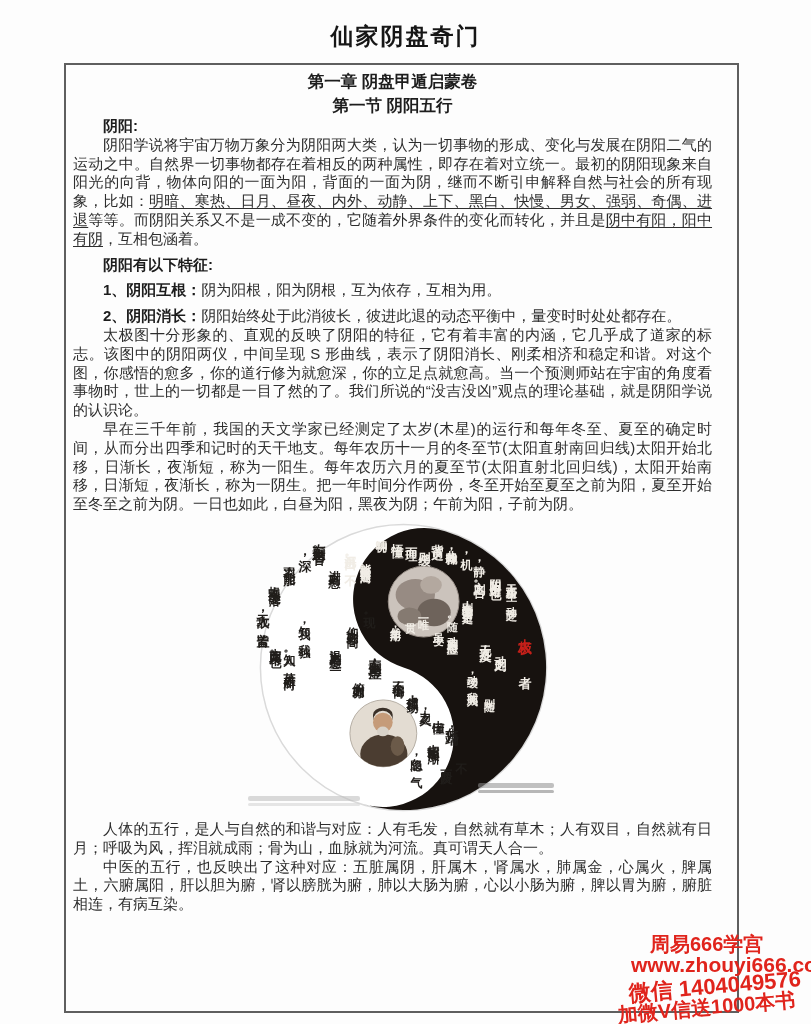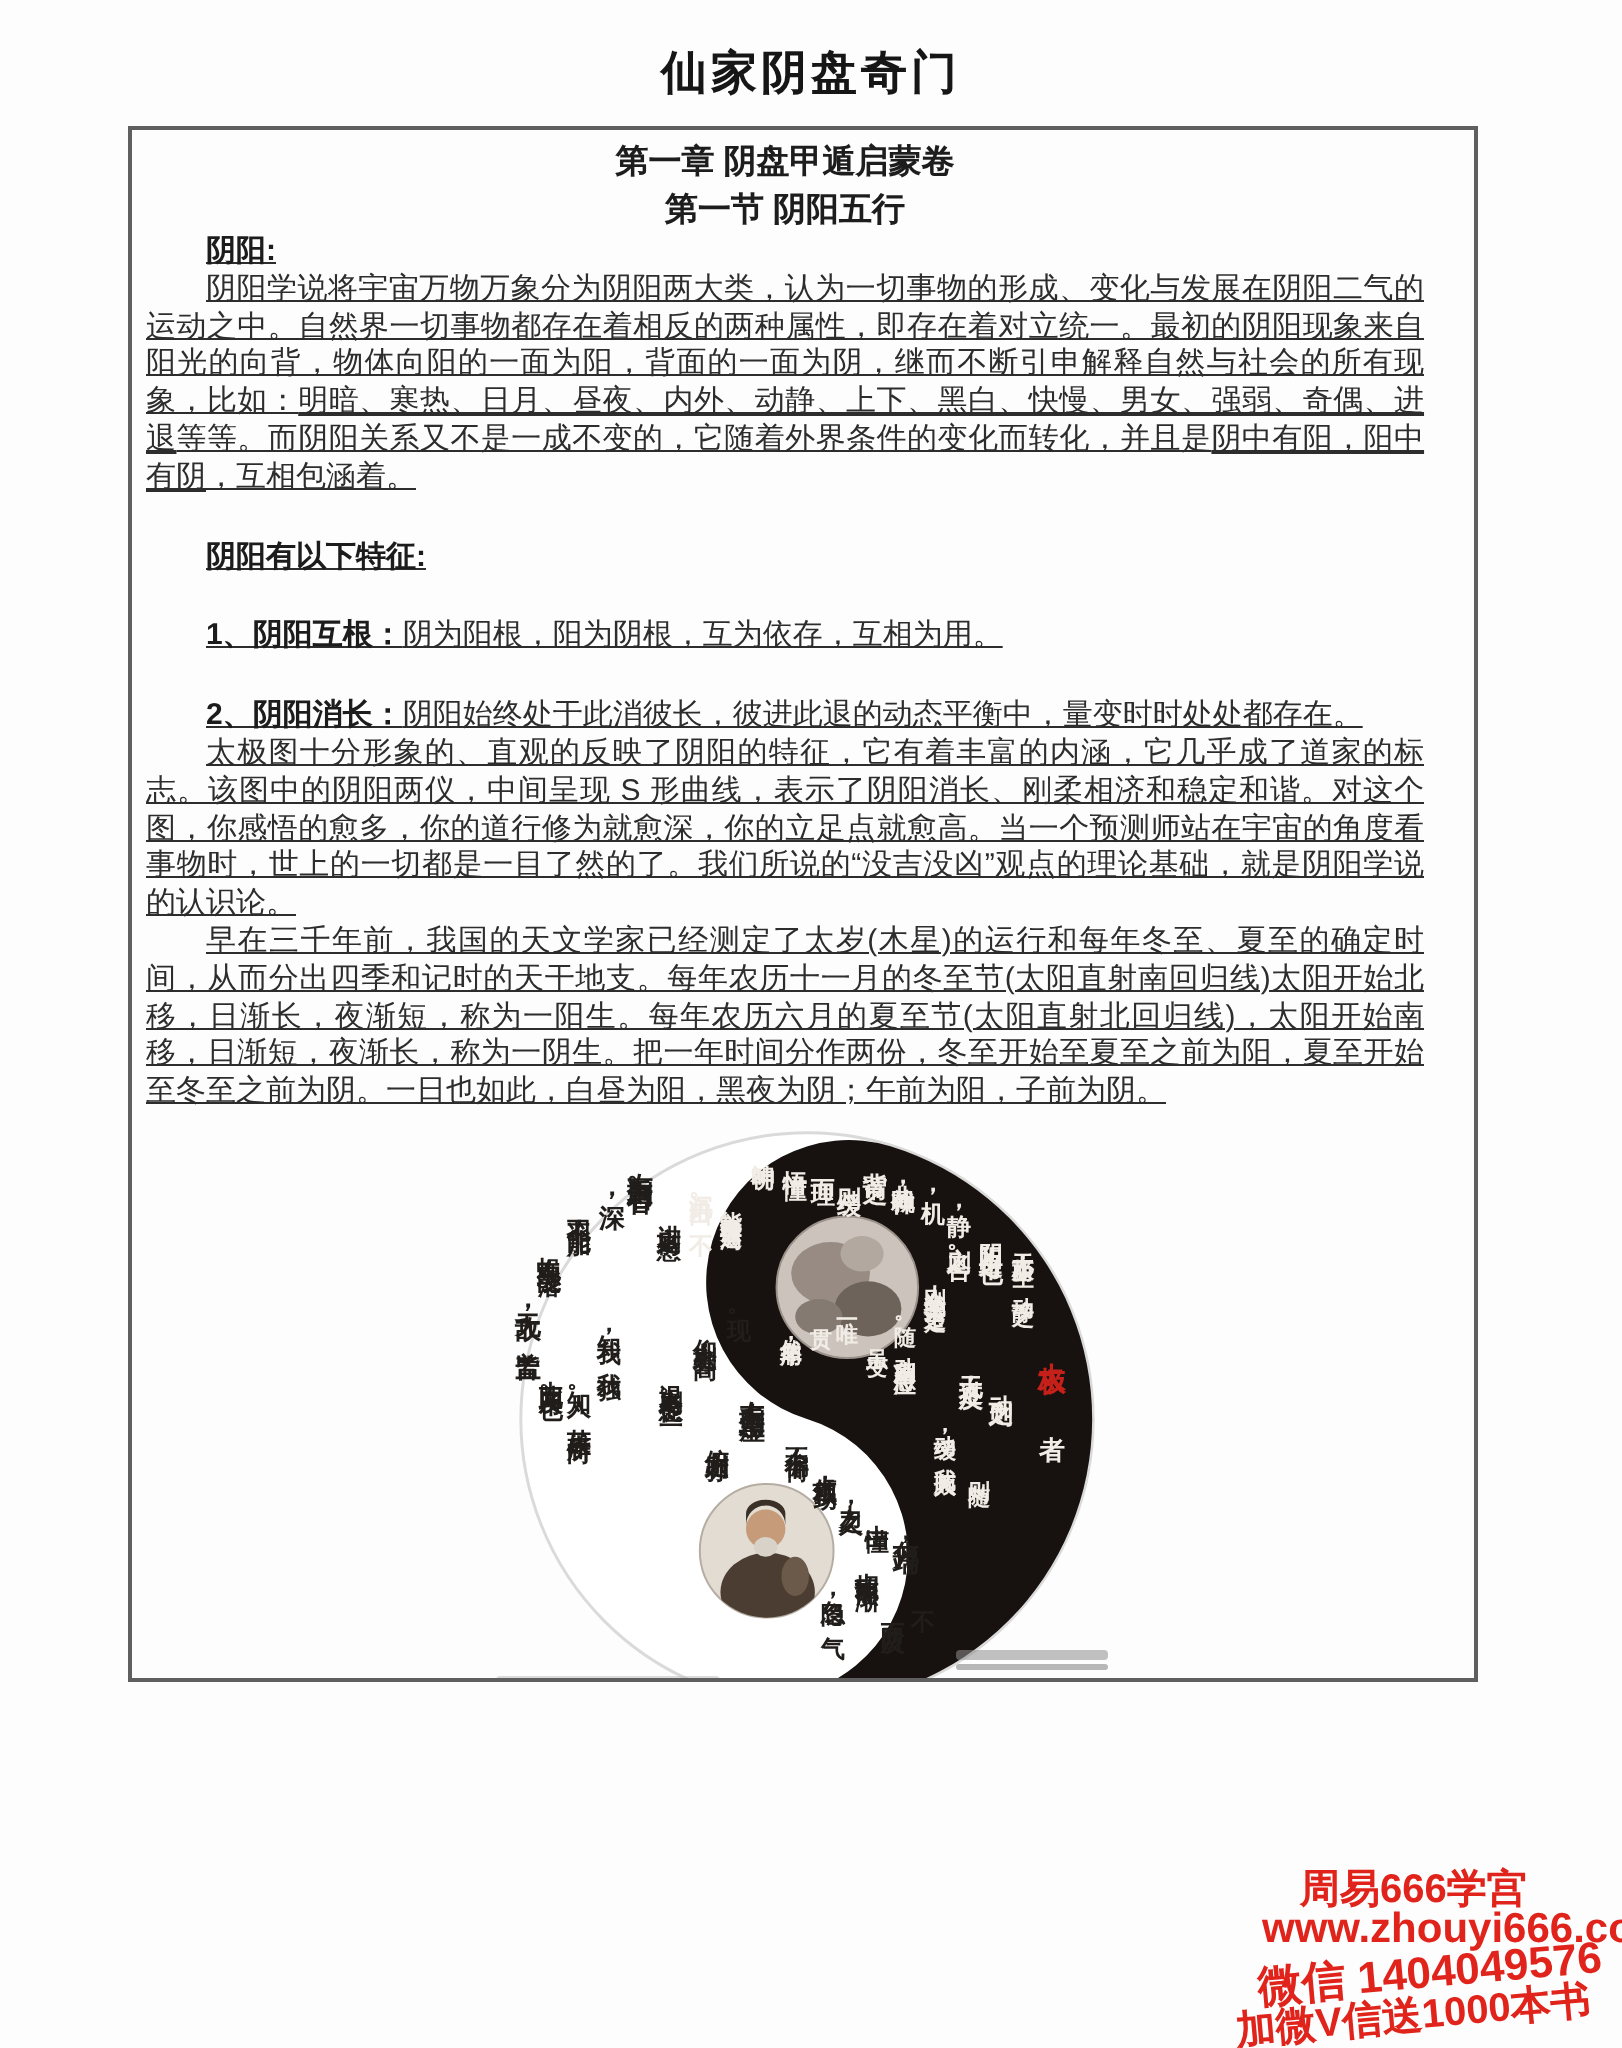--- a/index.html
+++ b/index.html
@@ -6,32 +6,32 @@
   body{
     width:811px;height:1024px;position:relative;overflow:hidden;
     background:#fdfdfd;color:#2d2d2d;
     font-family:"Liberation Sans","DejaVu Sans",sans-serif;
   }
   .page-title{
     position:absolute;top:21px;left:0;width:100%;
     text-align:center;font-size:23px;font-weight:bold;letter-spacing:2px;color:#161616;
   }
   .doc-frame{
-    position:absolute;left:64px;top:63px;width:675px;height:778px;
+    position:absolute;left:64px;top:63px;width:675px;height:950px;
     border:2px solid #5f5f5f;box-sizing:border-box;
     padding:4px 25px 4px 7px;overflow:hidden;background:#fdfdfd;
   }
   .center-head{
     text-align:center;font-weight:bold;font-size:16.5px;line-height:24px;color:#1d1d1d;margin:0;
   }
   .para{
     font-size:15px;line-height:18.8px;text-align:justify;margin:0;color:#2d2d2d;
   }
-  .indent{text-indent:2em;text-decoration:underline;}
-  .spaced{margin-top:21px;}
+  .indent{text-indent:2em;}
+  .spaced{margin-top:7px;}
   .b{font-weight:bold;color:#1c1c1c;}
   .u{text-decoration:underline;text-underline-offset:2px;}
   
   .taiji-wrap{
     position:relative;width:300px;height:295px;margin:6px auto 5px;left:13px;
   }
   .taiji-wrap svg{position:absolute;left:0;top:0;}
   .tcol{
     position:absolute;writing-mode:vertical-rl;text-orientation:upright;
     font-family:"DejaVu Serif","Liberation Serif",serif;font-weight:bold;

